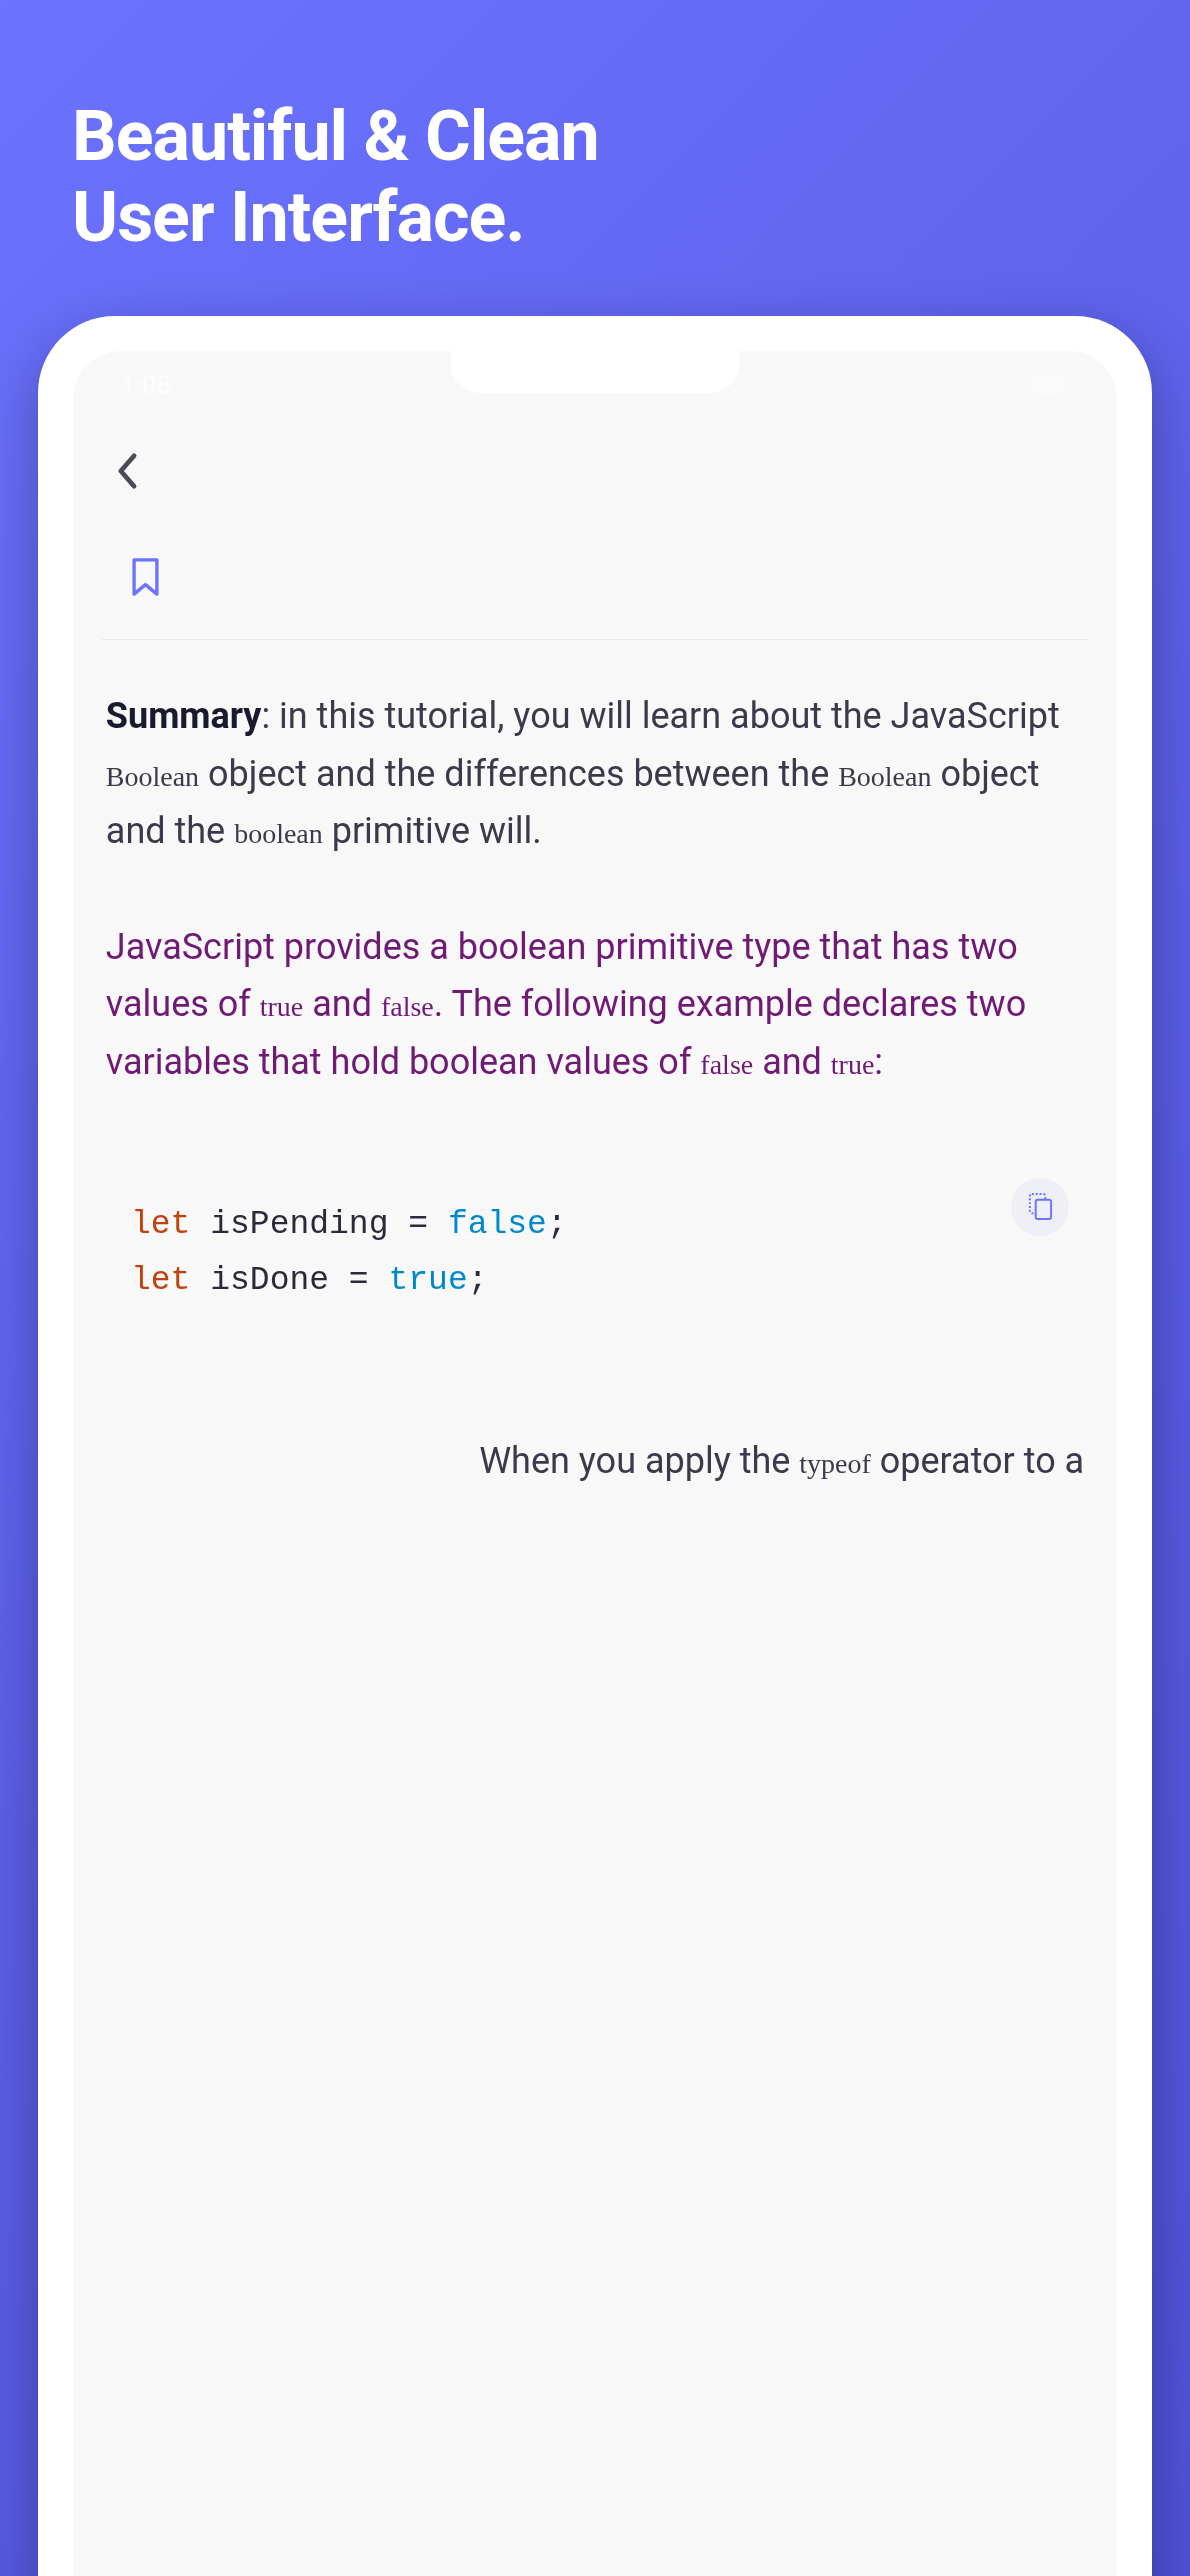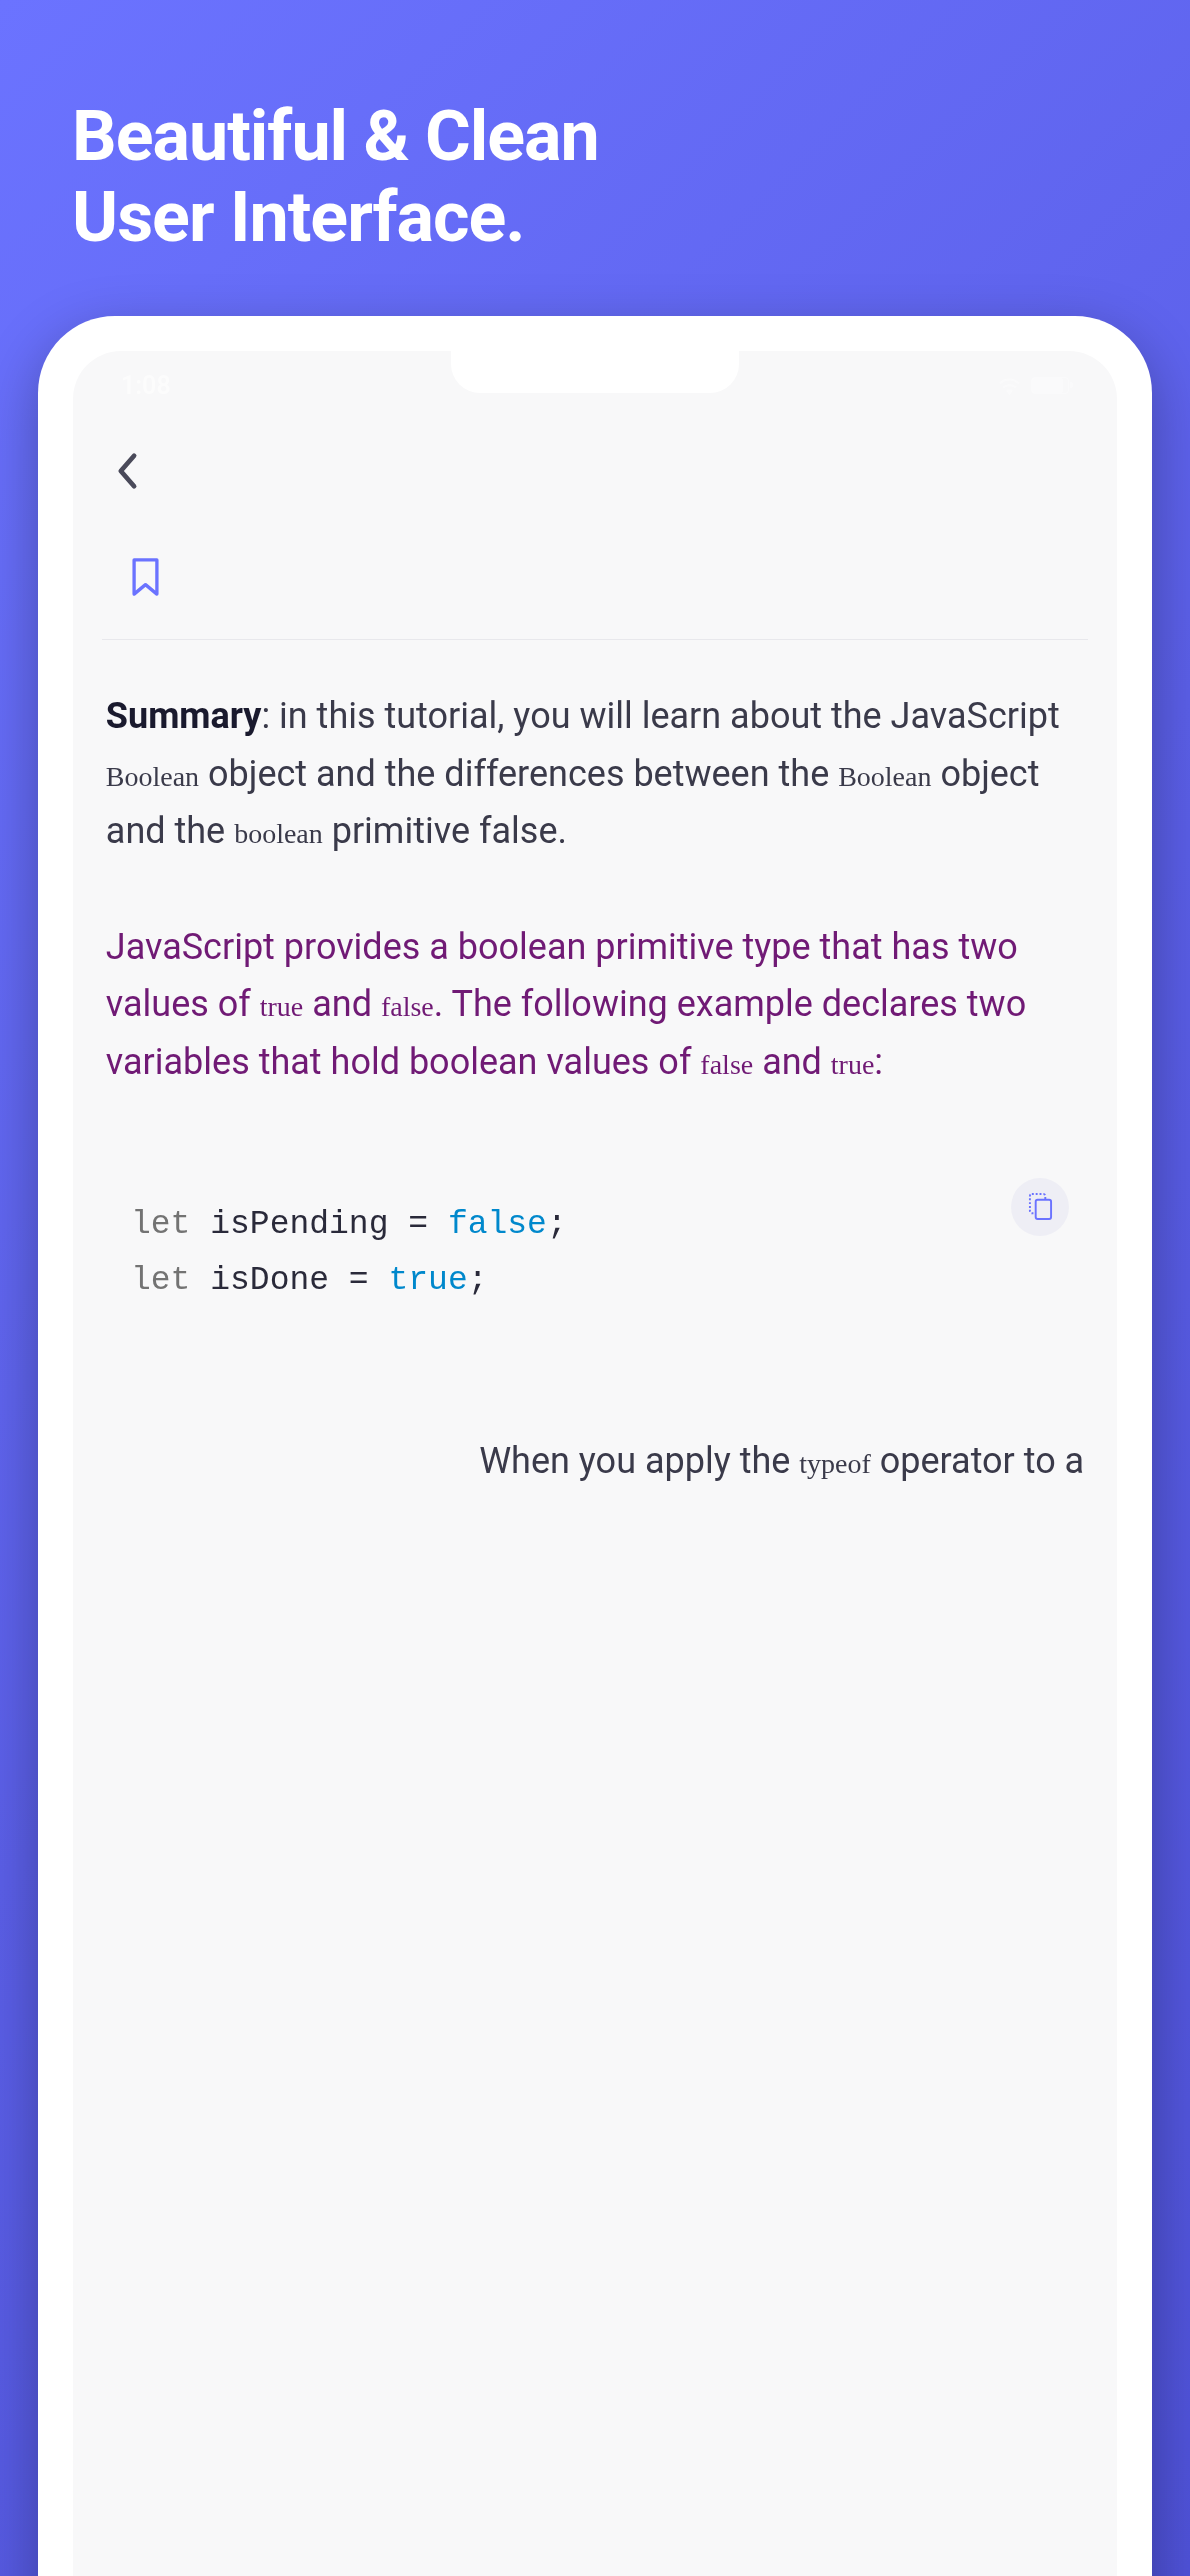--- a/index.html
+++ b/index.html
@@ -208,21 +208,21 @@
       font-family: 'Courier New', monospace;
       font-size: 33px;
       line-height: 1.7;
     }
     
     .code-line {
       color: #2A2A3A;
     }
     
     .keyword {
-      color: #737373;
+      color: #c2410c;
       font-family: Liberation Mono, monospace;
     }
     
     .boolean-val {
       color: #0088CC;
     }
     
     .copy-button {
       position: absolute;
       top: 19px;
@@ -288,21 +288,21 @@
 
       <div class="title-row">
         <div class="bookmark-button">
           <svg class="bookmark-svg" viewBox="0 0 32 40" fill="none">
             <path d="M4 2H28V38L16 28L4 38V2Z" stroke="#6B73FF" stroke-width="3.5" stroke-linejoin="round"></path>
           </svg>
         </div>
       </div>
 
       <p class="summary-section">
-        <span class="summary-label">Summary</span><span>: in this tutorial, you will learn about the JavaScript </span><span class="code-text">Boolean</span><span> object and the differences between the </span><span class="code-text">Boolean</span><span> object and the </span><span class="code-text">boolean</span><span> primitive false.</span>
+        <span class="summary-label">Summary</span><span>: in this tutorial, you will learn about the JavaScript </span><span class="code-text">Boolean</span><span> object and the differences between the </span><span class="code-text">Boolean</span><span> object and the </span><span class="code-text">boolean</span><span> primitive will.</span>
       </p>
 
 
       <p class="body-text">
         <span>JavaScript provides a boolean primitive type that has two values of </span><span class="code-text">true</span><span> and </span><span class="code-text">false</span><span>. The following example declares two variables that hold boolean values of </span><span class="code-text">false</span><span> and </span><span class="code-text">true</span><span>:</span>
       </p>
 
       <div class="code-block">
         <div class="copy-button">
           <svg class="copy-icon" viewBox="0 0 26 30" fill="none">

